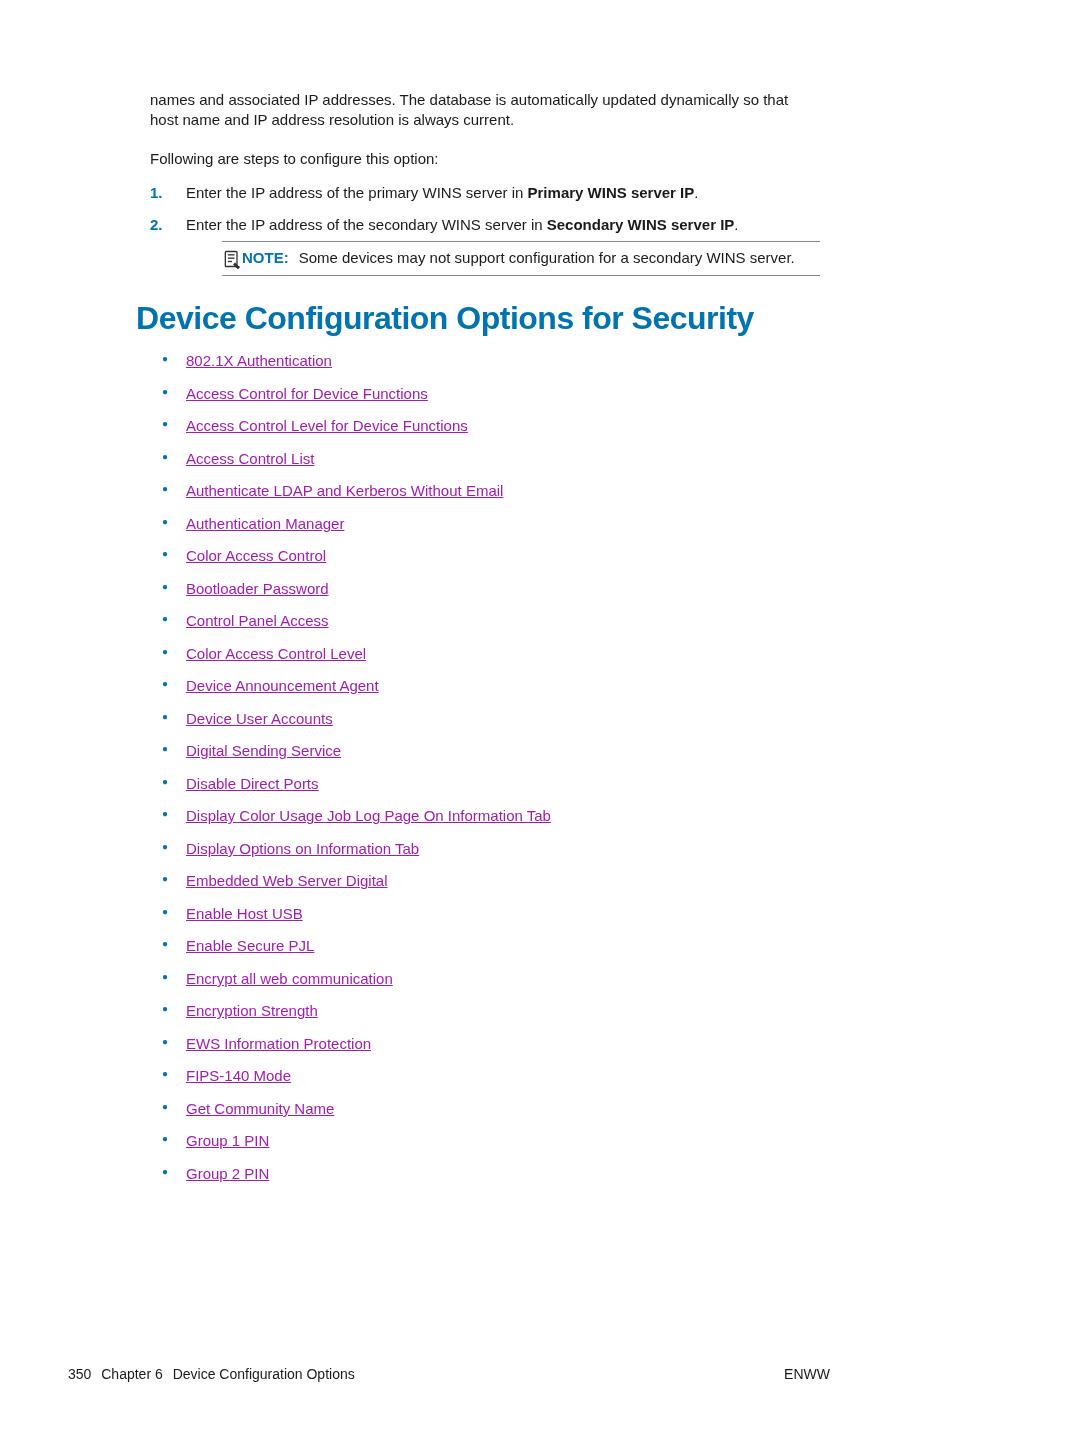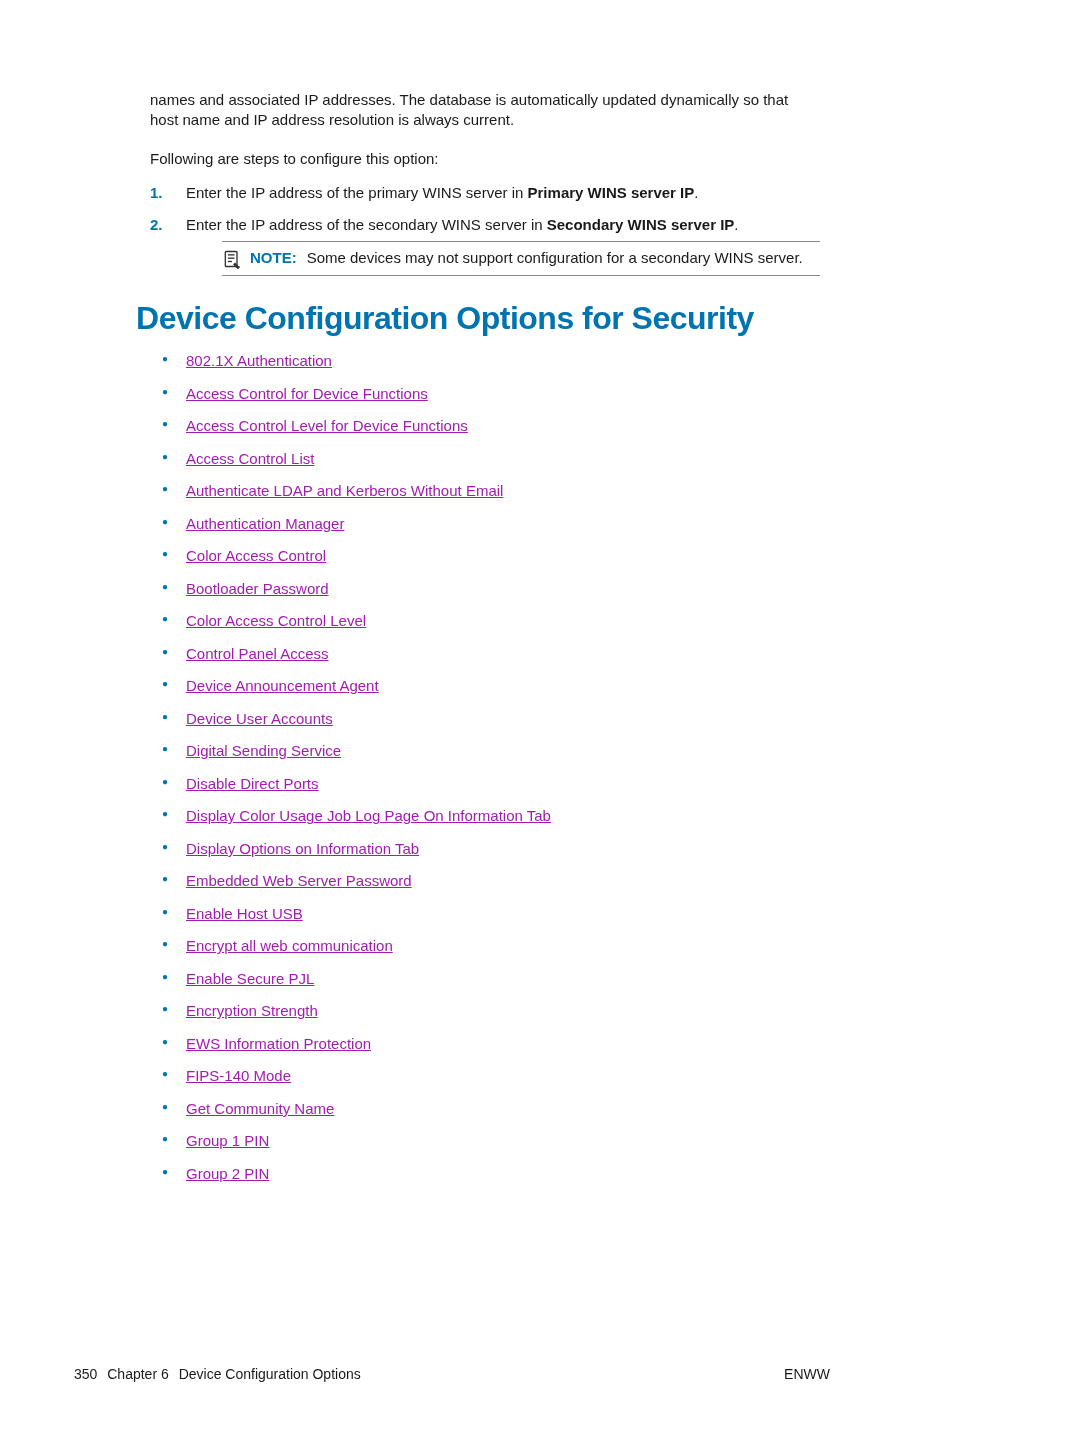--- a/index.html
+++ b/index.html
@@ -48,21 +48,21 @@
     font-weight: bold;
   }
   .bold { font-weight: bold; }
   .note-block {
     border-top: 1px solid #888;
     border-bottom: 1px solid #888;
     margin: 6px 0 22px 36px;
     padding: 6px 0 6px 0;
     display: flex;
     align-items: flex-start;
-    gap: 8px;
+    gap: 0;
   }
   .note-icon {
     flex: 0 0 auto;
     width: 20px;
     height: 20px;
     margin-top: 1px;
   }
   .note-label {
     color: #0073b1;
     font-weight: bold;
@@ -94,21 +94,21 @@
     top: 1px;
     color: #0073b1;
     font-size: 10px;
   }
   a.doc-link {
     color: #a21caf;
     text-decoration: underline;
   }
   .footer {
     position: absolute;
-    left: 74px;
+    left: 68px;
     right: 70px;
     bottom: 55px;
     font-size: 14px;
     display: flex;
     justify-content: space-between;
   }
   .footer .left span.pagenum { margin-right: 6px; }
   .footer .left span.chapter { margin-right: 6px; }
 </style>
 </head>
@@ -151,32 +151,32 @@
 
     <ul class="link-list" id="link-list">
         <li><a href="#" class="doc-link">802.1X Authentication</a></li>
         <li><a href="#" class="doc-link">Access Control for Device Functions</a></li>
         <li><a href="#" class="doc-link">Access Control Level for Device Functions</a></li>
         <li><a href="#" class="doc-link">Access Control List</a></li>
         <li><a href="#" class="doc-link">Authenticate LDAP and Kerberos Without Email</a></li>
         <li><a href="#" class="doc-link">Authentication Manager</a></li>
         <li><a href="#" class="doc-link">Color Access Control</a></li>
         <li><a href="#" class="doc-link">Bootloader Password</a></li>
+        <li><a href="#" class="doc-link">Control Panel Access</a></li>
         <li><a href="#" class="doc-link">Color Access Control Level</a></li>
-        <li><a href="#" class="doc-link">Control Panel Access</a></li>
         <li><a href="#" class="doc-link">Device Announcement Agent</a></li>
         <li><a href="#" class="doc-link">Device User Accounts</a></li>
         <li><a href="#" class="doc-link">Digital Sending Service</a></li>
         <li><a href="#" class="doc-link">Disable Direct Ports</a></li>
         <li><a href="#" class="doc-link">Display Color Usage Job Log Page On Information Tab</a></li>
         <li><a href="#" class="doc-link">Display Options on Information Tab</a></li>
-        <li><a href="#" class="doc-link">Embedded Web Server Password</a></li>
+        <li><a href="#" class="doc-link">Embedded Web Server Digital</a></li>
         <li><a href="#" class="doc-link">Enable Host USB</a></li>
+        <li><a href="#" class="doc-link">Enable Secure PJL</a></li>
         <li><a href="#" class="doc-link">Encrypt all web communication</a></li>
-        <li><a href="#" class="doc-link">Enable Secure PJL</a></li>
         <li><a href="#" class="doc-link">Encryption Strength</a></li>
         <li><a href="#" class="doc-link">EWS Information Protection</a></li>
         <li><a href="#" class="doc-link">FIPS-140 Mode</a></li>
         <li><a href="#" class="doc-link">Get Community Name</a></li>
         <li><a href="#" class="doc-link">Group 1 PIN</a></li>
         <li><a href="#" class="doc-link">Group 2 PIN</a></li>
       </ul>
 
   </div>
 

